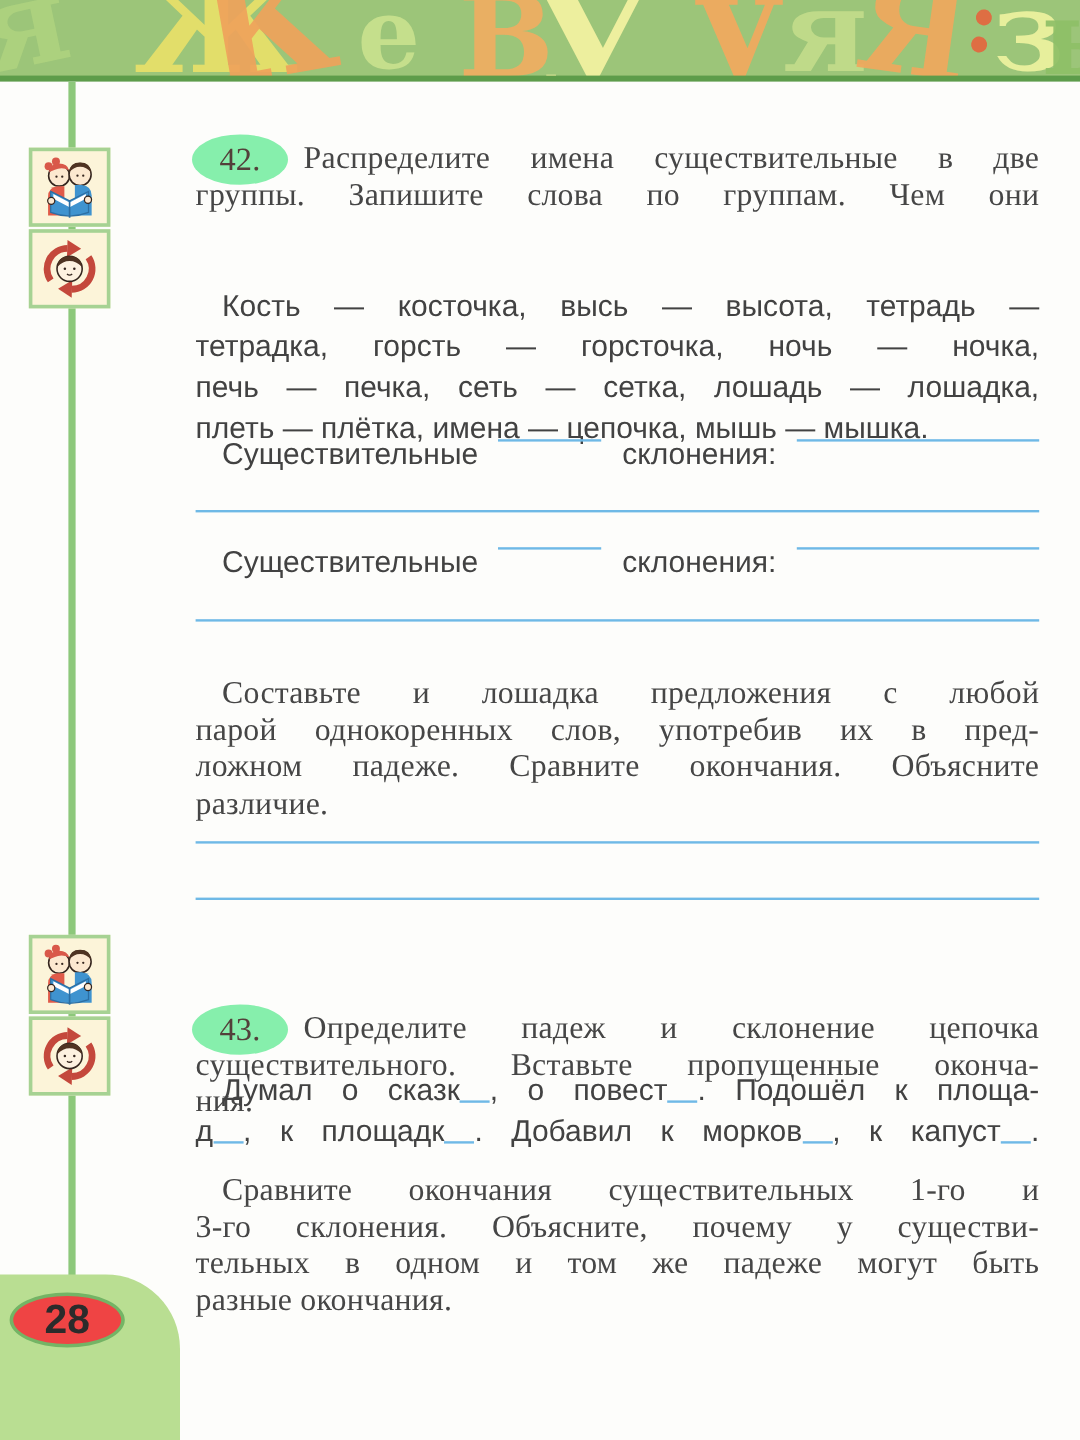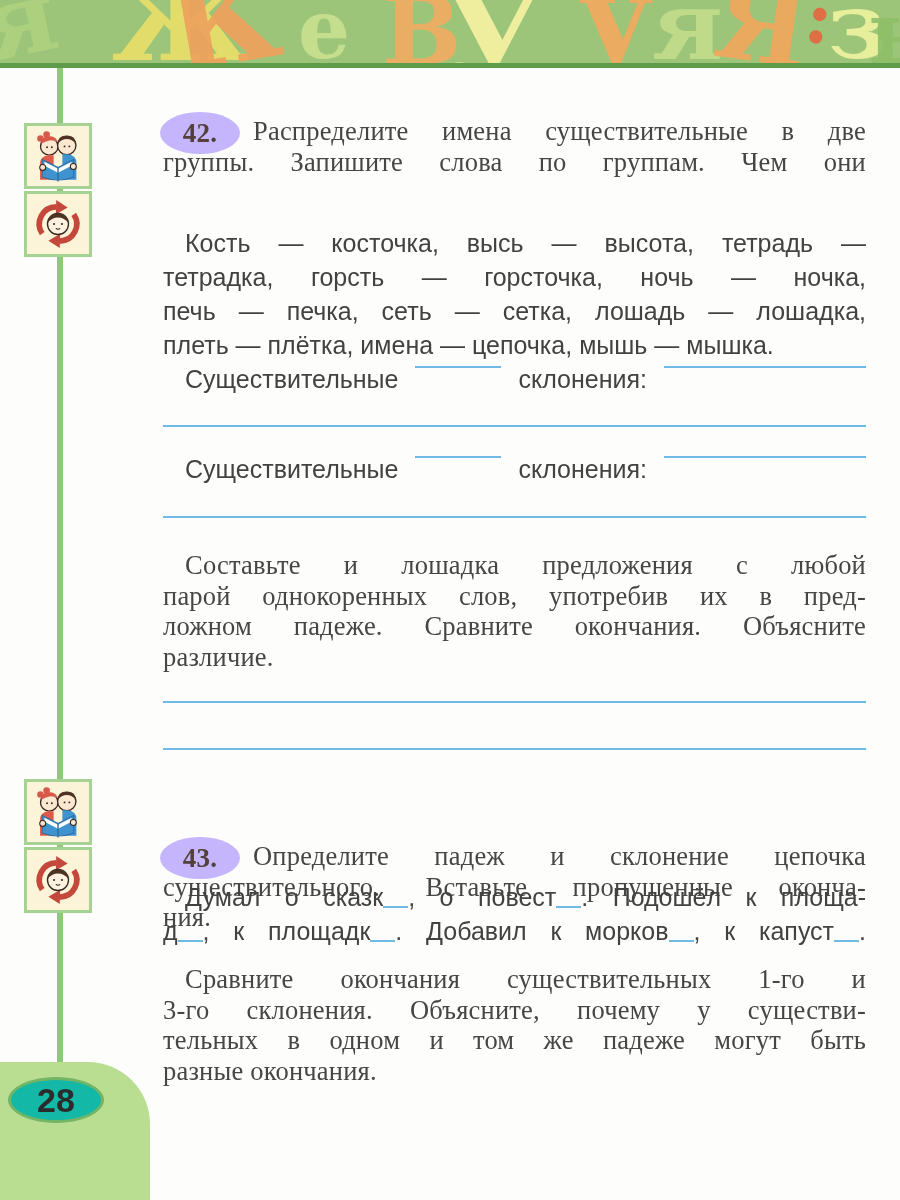--- a/index.html
+++ b/index.html
@@ -15,35 +15,35 @@
   .icon-group{position:absolute;left:24px;width:68px;}
   .icon-box{width:68px;height:66px;background:#fcf4d9;border:3px solid #a6d293;box-sizing:border-box;
             margin-bottom:2px;display:flex;align-items:center;justify-content:center;}
   .icon-box svg{width:56px;height:56px;display:block;}
   
   .block{position:absolute;left:163px;width:703px;}
   .serif{font-family:"Liberation Serif",serif;font-size:26.5px;line-height:30.5px;color:#464646;letter-spacing:.2px;}
   .sans{font-family:"Liberation Sans","DejaVu Sans",sans-serif;font-size:25px;line-height:34px;color:#424242;}
   .jline{text-align:justify;text-align-last:justify;}
   .jline.last{text-align-last:left;}
-  .indent{padding-left:22px;}
+  .indent{padding-left:22px;margin-top:12px;}
   .exhead{position:relative;}
   .exhead .first{padding-left:90px;}
-  .badge{position:absolute;left:-3px;top:-4px;width:80px;height:42px;background:#c4b5fd;border-radius:50%;
-         display:flex;align-items:center;justify-content:center;font-weight:bold;font-size:27px;color:#53403a;}
+  .badge{position:absolute;left:-3px;top:-4px;width:80px;height:42px;background:#86efac;border-radius:50%;
+         display:flex;align-items:center;justify-content:center;font-weight:normal;font-size:27px;color:#53403a;}
   
   .form-row{position:absolute;left:163px;width:703px;display:flex;gap:17px;
             box-sizing:border-box;padding-left:22px;}
   .form-blank{width:86px;height:4px;border-bottom:2.5px solid #6fb9e6;margin-bottom:4px;}
   .form-blank.grow{flex:1;width:auto;}
   .wline{position:absolute;left:163px;width:703px;height:0;border-bottom:2.5px solid #6fb9e6;}
   .blank-sm{display:inline-block;width:25px;height:4px;border-bottom:2.5px solid #6fb9e6;vertical-align:-2px;}
   
   .blob{position:absolute;left:0;top:1062px;width:150px;height:138px;background:#b9de92;border-top-right-radius:62px;}
-  .pagenum{position:absolute;left:8px;top:1077px;width:96px;height:46px;background:#14b8a6;
+  .pagenum{position:absolute;left:8px;top:1077px;width:96px;height:46px;background:#ef4444;
            border:3.5px solid #74b465;border-radius:50%;display:flex;align-items:center;justify-content:center;
            font-family:"Liberation Sans",sans-serif;font-weight:bold;font-size:34px;color:#2b2b2b;box-sizing:border-box;}
 </style>
 </head>
 <body>
 
 <div class="page">
 
   <div class="band">
     <div id="band-letters">

